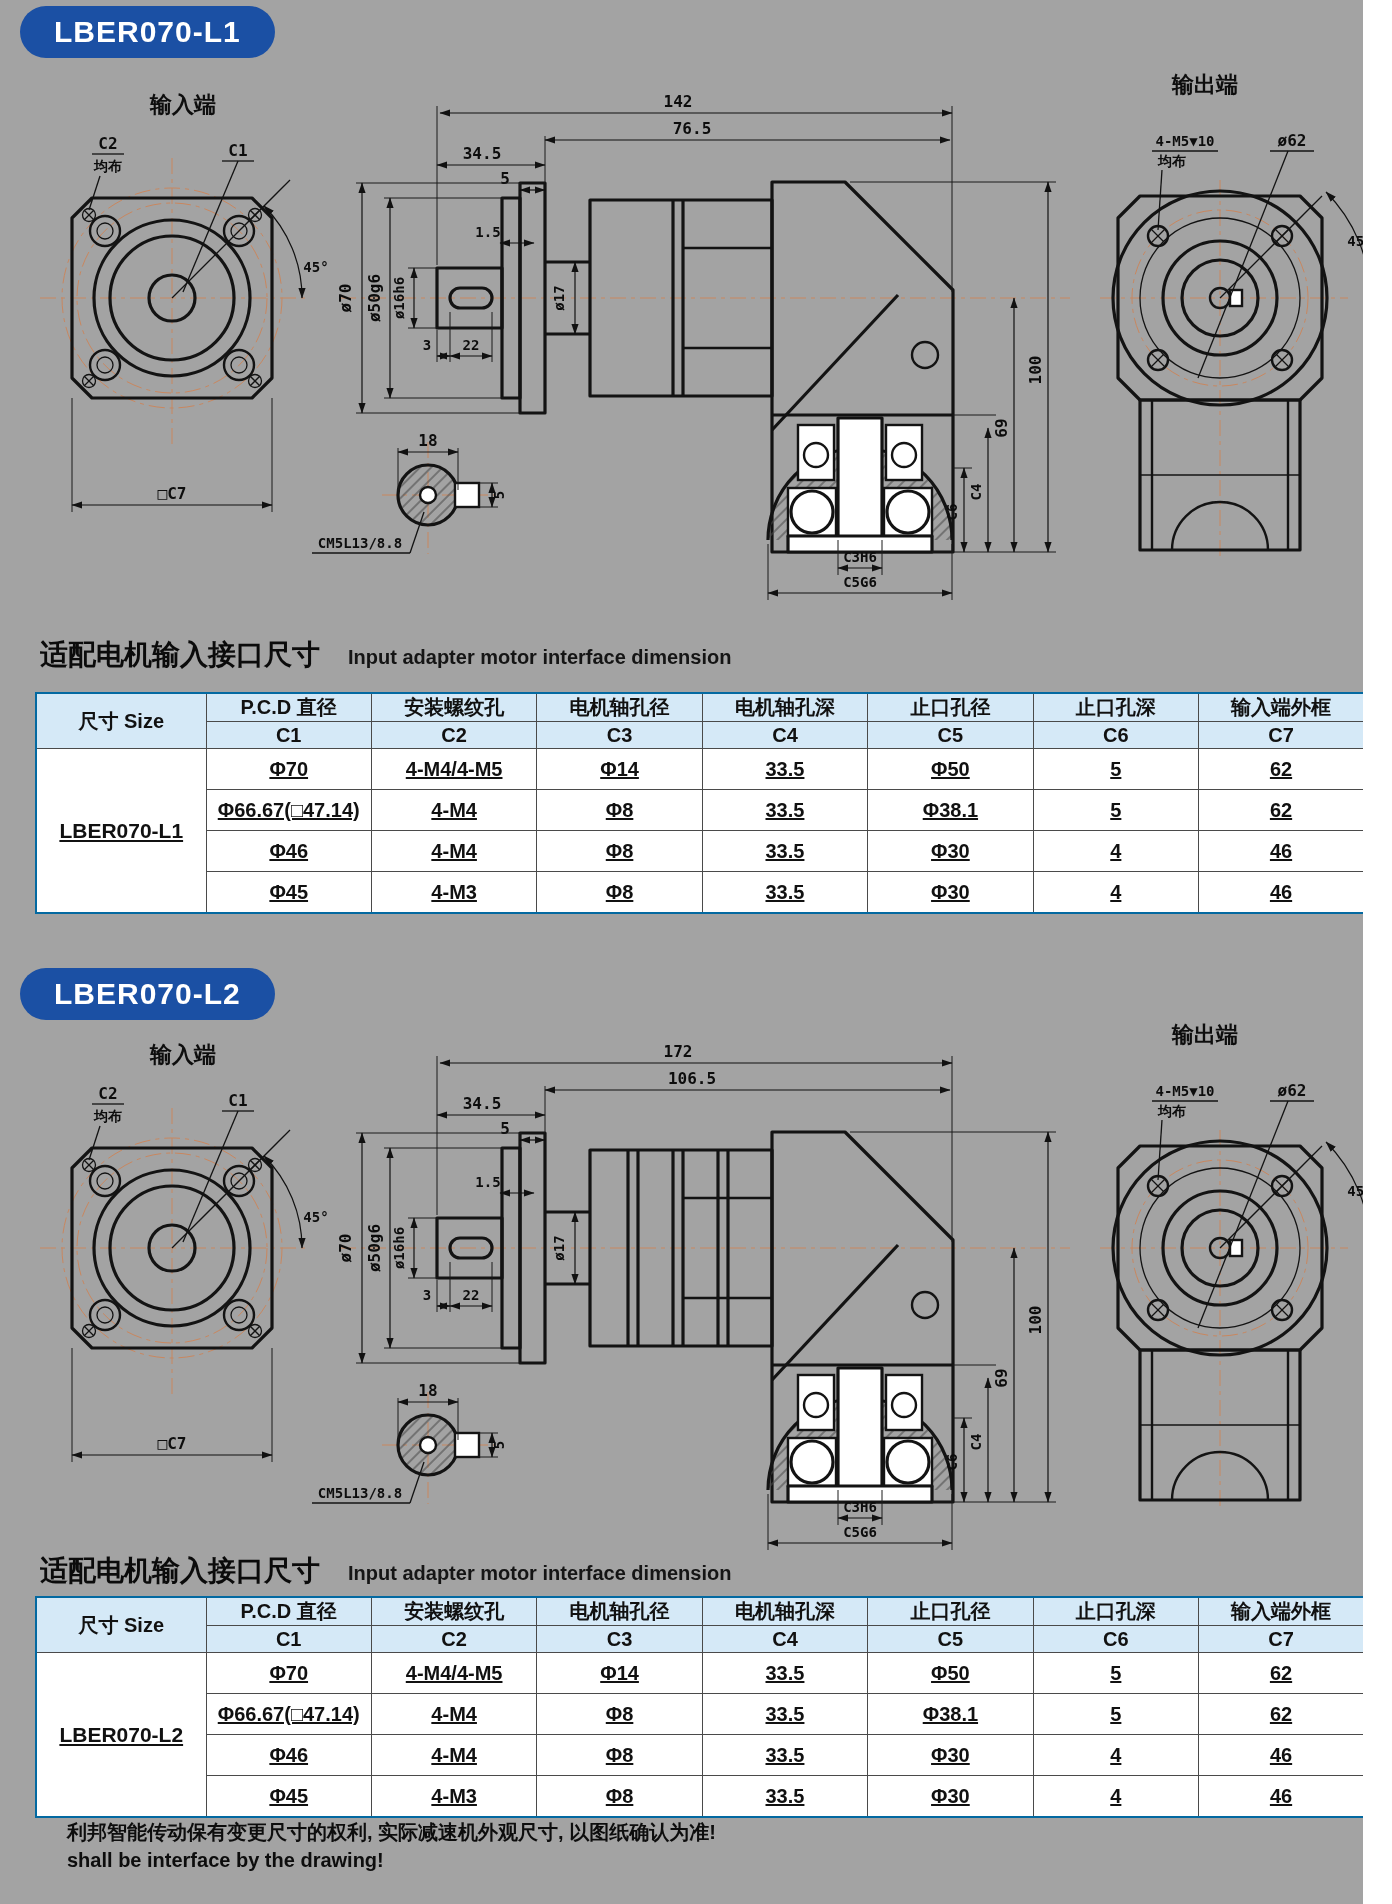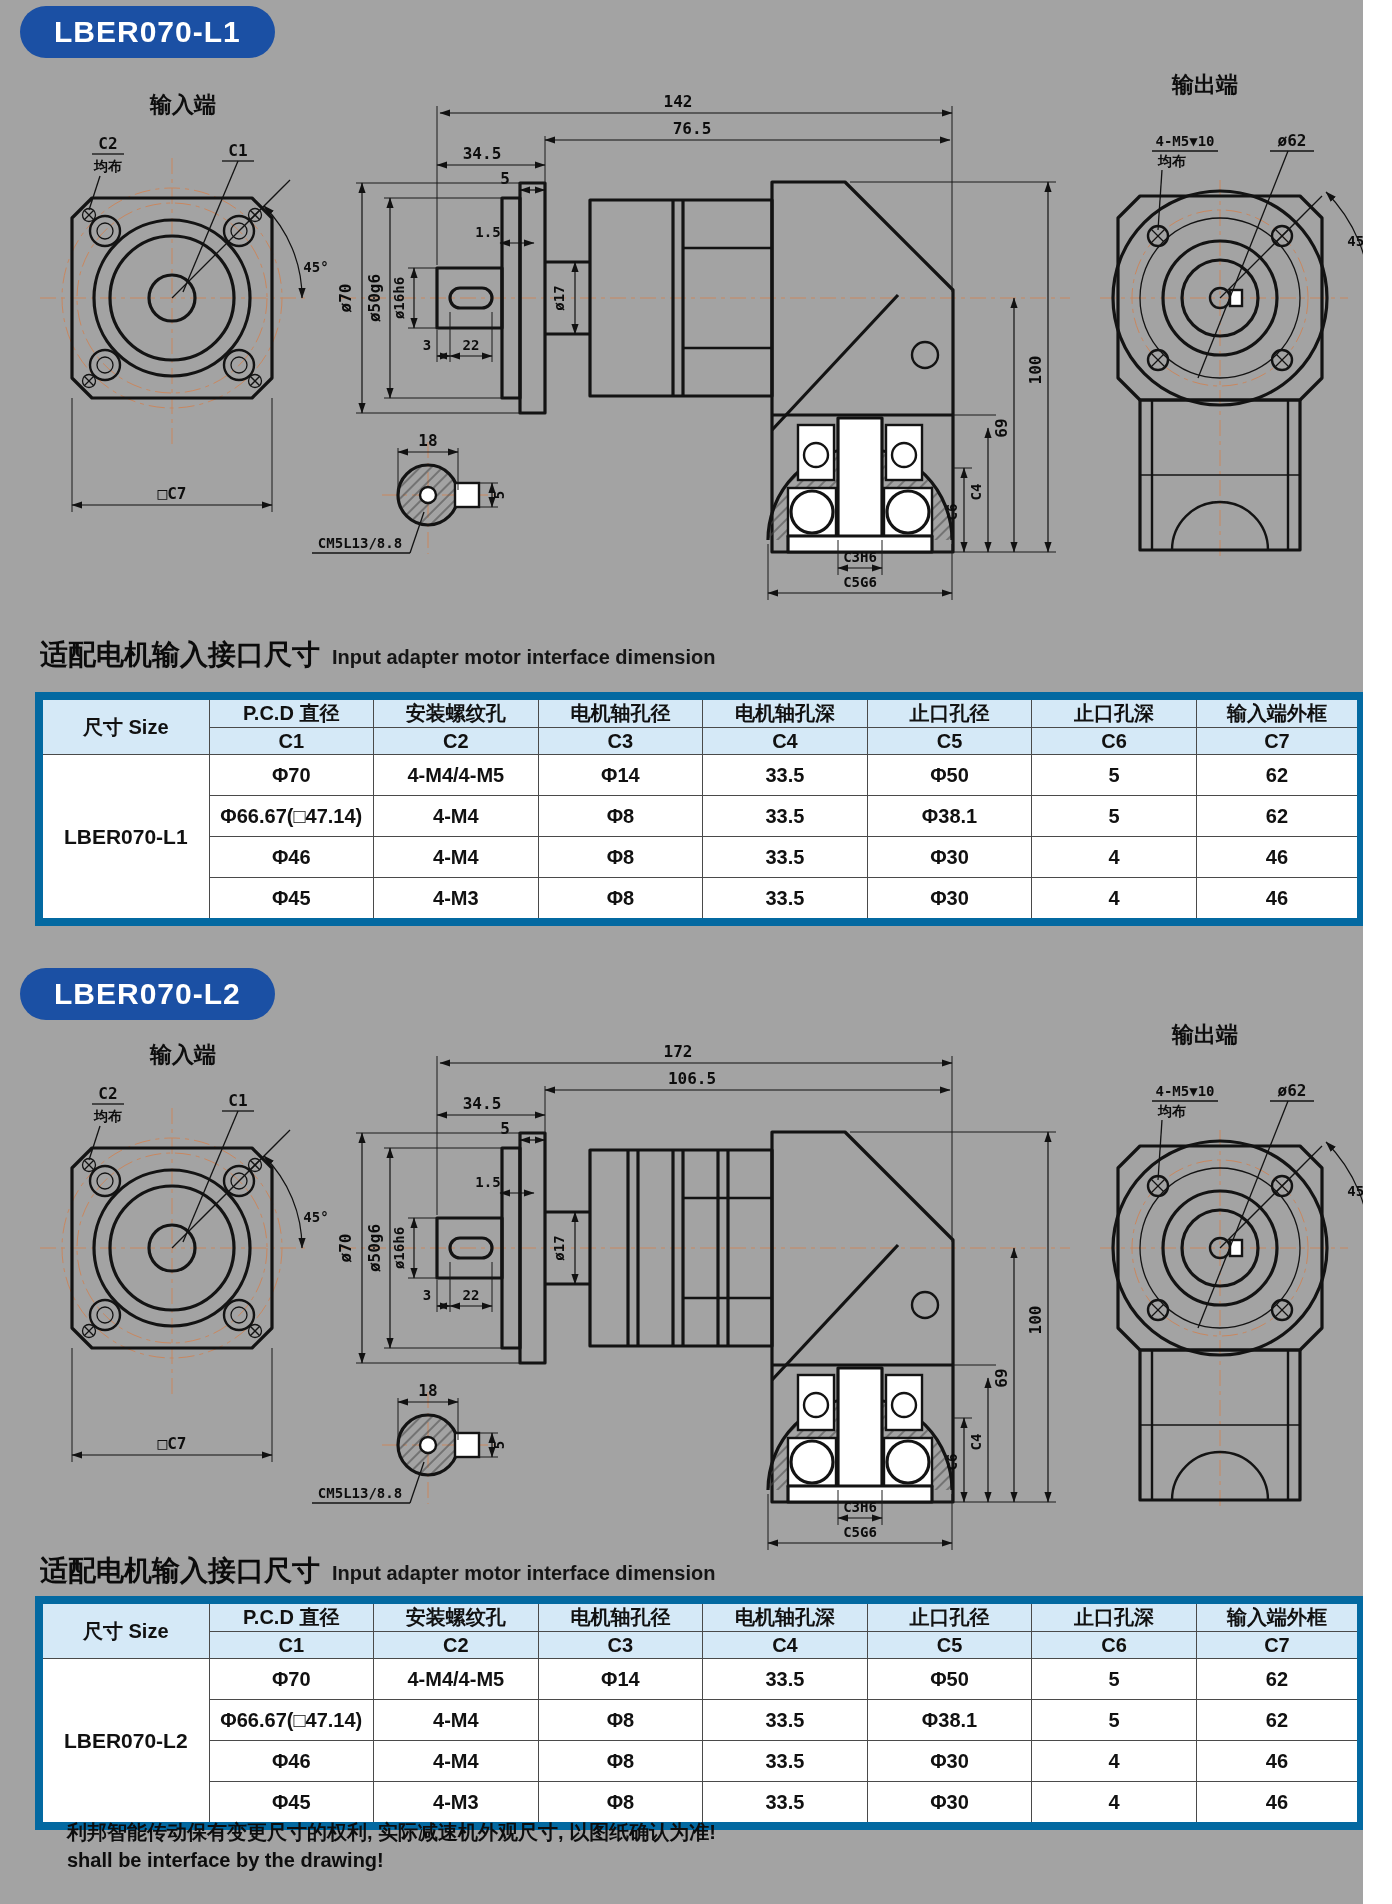--- a/index.html
+++ b/index.html
@@ -9,30 +9,30 @@
          border-radius:30px;padding:9px 34px;font:bold 30px "Liberation Sans",sans-serif;
          letter-spacing:1px;}
   .badge.b1{top:6px;}
   .badge.b2{top:968px;}
   .drawing-svg{position:absolute;left:0;width:1392px;}
   .svg1{top:60px;height:560px;}
   .svg2{top:1010px;height:545px;}
   .title-block{position:absolute;left:40px;white-space:nowrap;}
   .t1{top:636px;} .t2{top:1552px;}
   .title-zh{font:bold 28px "Liberation Sans",sans-serif;color:#0b0b0b;margin-top:48px;}
-  .title-en{font:600 20px "Liberation Sans",sans-serif;color:#151515;margin-left:12px;}
+  .title-en{font:600 20px "Liberation Sans",sans-serif;color:#151515;margin-left:28px;}
   .spec-wrap{position:absolute;left:35px;width:1330px;}
   .tb1{top:692px;} .tb2{top:1596px;}
   table.spec{width:1330px;border-collapse:collapse;table-layout:fixed;
              font-family:"Liberation Sans",sans-serif;}
   table.spec th,table.spec td{border:1px solid #4a4a4a;text-align:center;vertical-align:middle;
              padding:0;}
-  table.spec{border:8px solid #0369a1;}
+  table.spec{border:2px solid #0369a1;}
   table.spec thead th{background:#d5e9f7;font:bold 20px "Liberation Sans",sans-serif;height:26px;}
-  table.spec tbody td{font:bold 20px "Liberation Sans",sans-serif;height:40px;background:#fff;}
+  table.spec tbody td{font:bold 20px "Liberation Sans",sans-serif;height:40px;background:#fff;text-decoration:underline;}
   table.spec td.rowlabel{font:bold 21px "Liberation Sans",sans-serif;}
   .footer{position:absolute;left:35px;top:1818px;width:1345px;
           font:bold 20px "Liberation Sans",sans-serif;color:#0d0d0d;line-height:1.42;margin-left:32px;}
   
   .thick{stroke:#131313;stroke-width:3.2;fill:none;stroke-linejoin:round;}
   .thick2{stroke:#131313;stroke-width:2.4;fill:none;}
   .thin{stroke:#131313;stroke-width:1.3;fill:none;}
   .ext{stroke:#1a1a1a;stroke-width:1;fill:none;}
   .cl{stroke:#c9875f;stroke-width:1;fill:none;stroke-dasharray:16 5 4 5;}
   .dim{stroke:#111;stroke-width:1.2;fill:none;

